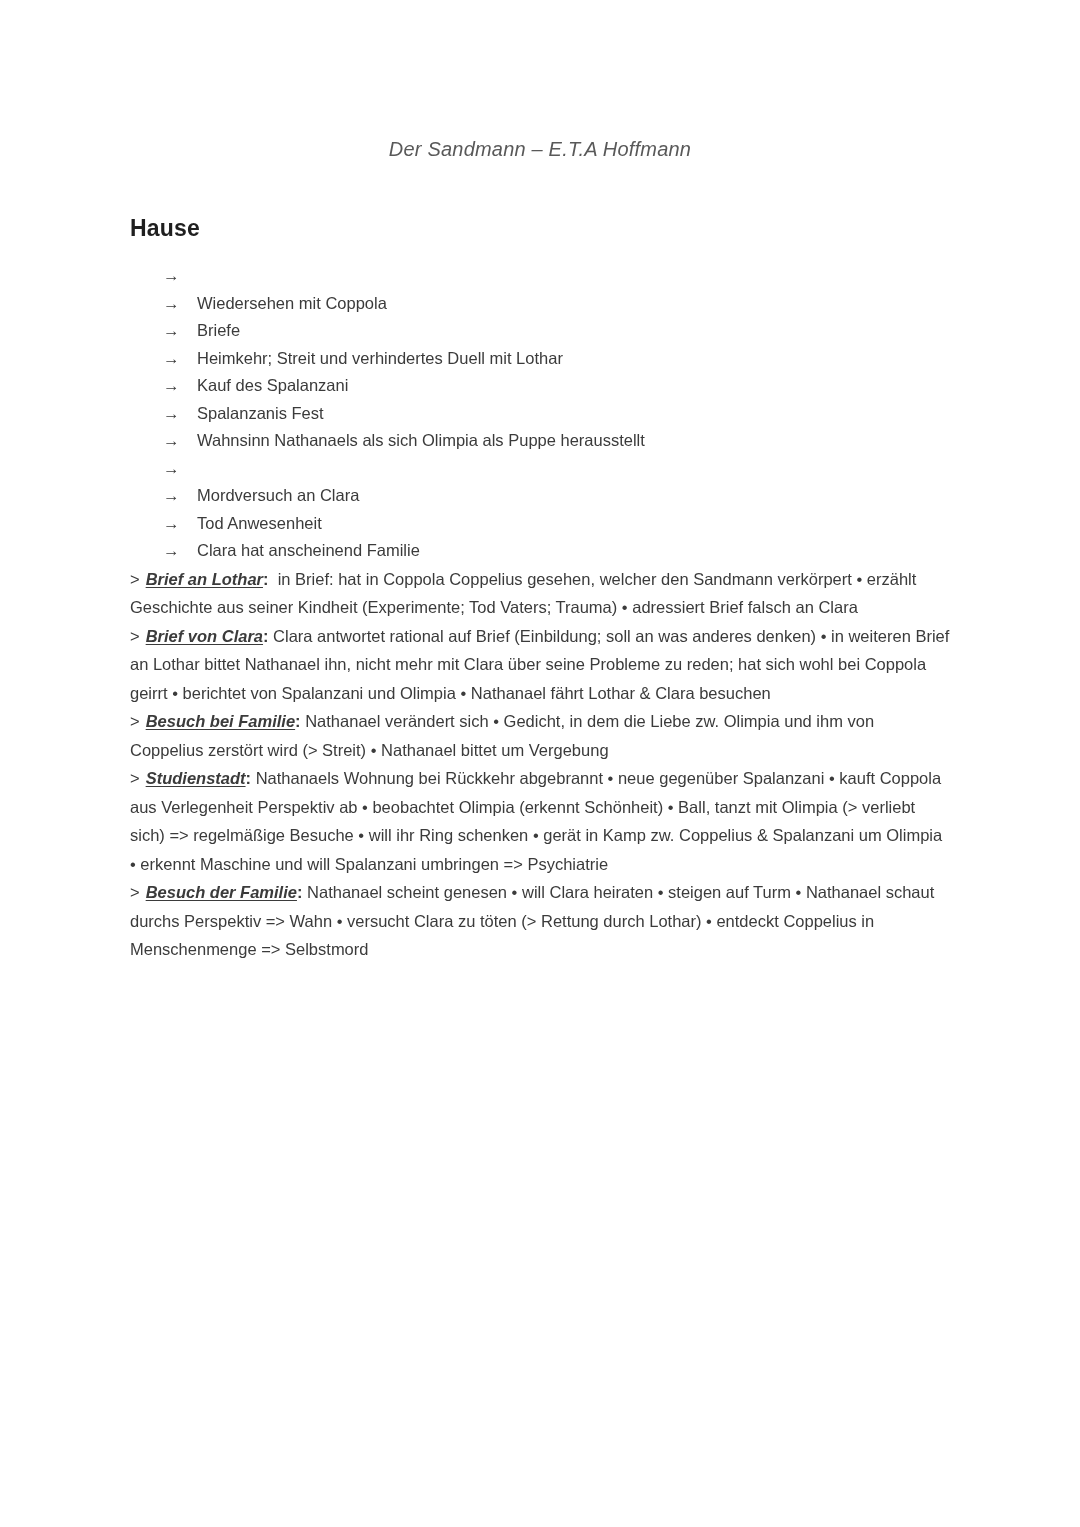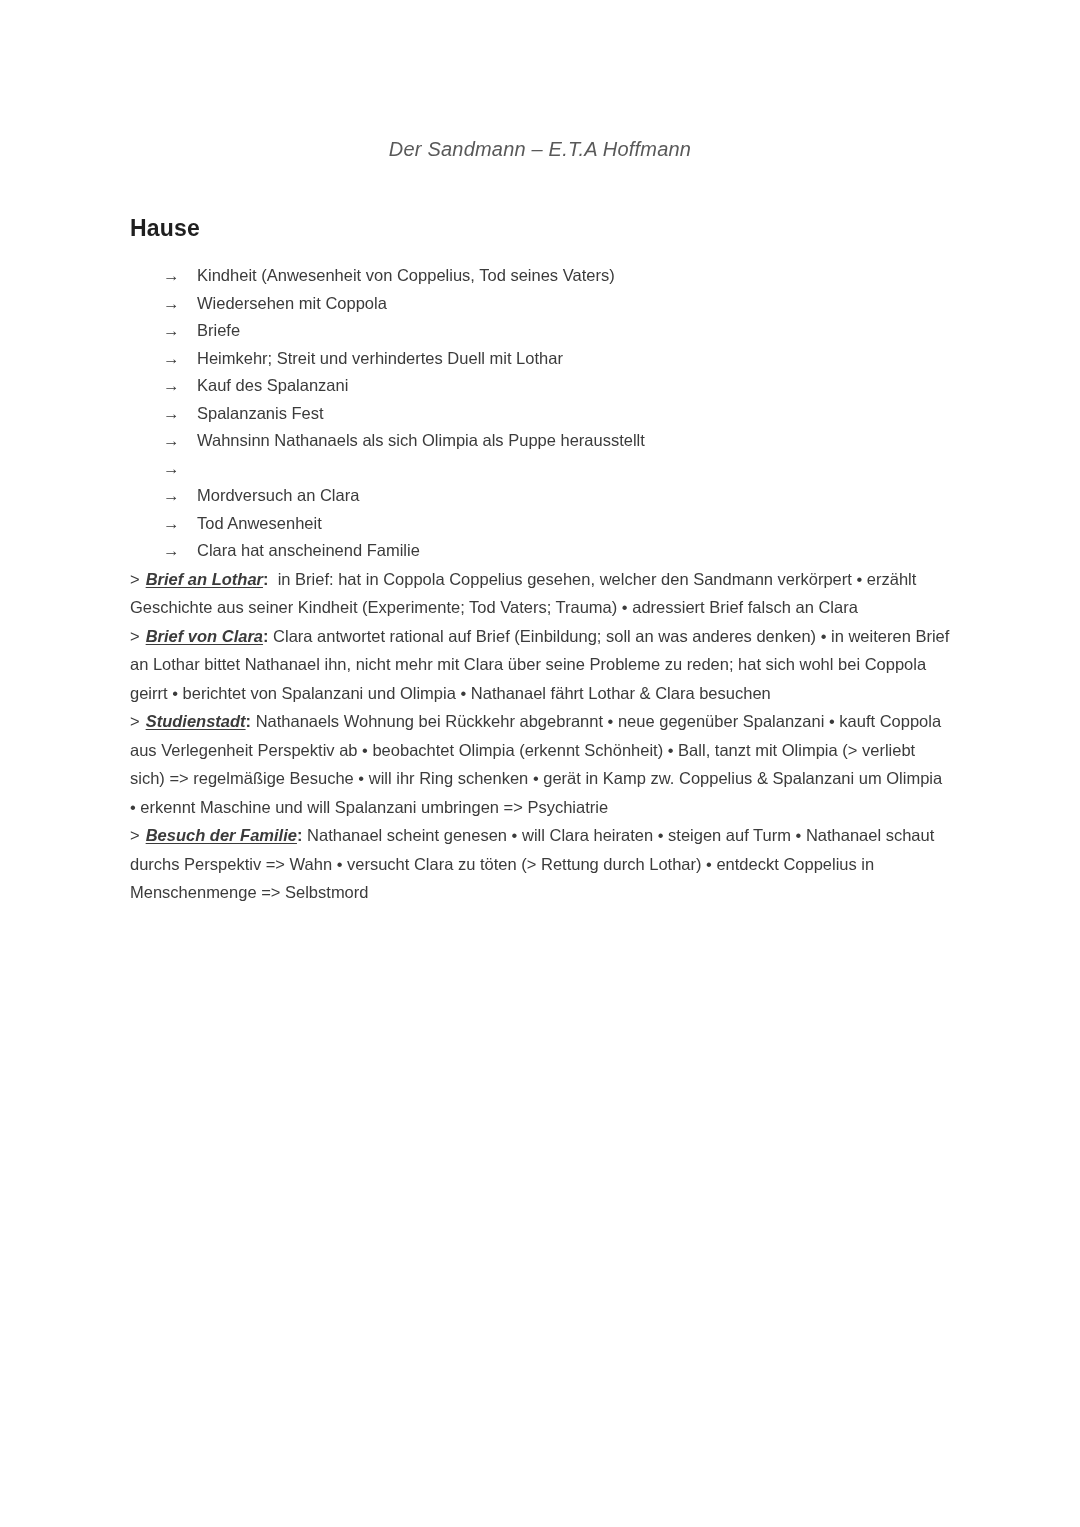--- a/index.html
+++ b/index.html
@@ -73,21 +73,20 @@
 
 <div class="page">
 
   <h1 class="doc-title">Der Sandmann – E.T.A Hoffmann</h1>
 
   <h2 class="section-heading">Hause</h2>
 
   <ul class="toc">
     <li class="toc-item">
         <span class="arrow">→</span>
-        <span class="toc-text">Kindheit (Anwesenheit von Coppelius, Tod seines Vaters)</span>
       </li>
     <li class="toc-item">
         <span class="arrow">→</span>
         <span class="toc-text">Wiedersehen mit Coppola</span>
       </li>
     <li class="toc-item">
         <span class="arrow">→</span>
         <span class="toc-text">Briefe</span>
       </li>
     <li class="toc-item">
@@ -122,20 +121,21 @@
         <span class="toc-text">Clara hat anscheinend Familie</span>
       </li>
   </ul>
 
   <div class="sections">
 
     <p class="section"><span class="gt">&gt;</span><span class="label">Brief an Lothar</span><span class="colon">:</span><span class="body-text">  in Brief: hat in Coppola Coppelius gesehen, welcher den Sandmann verkörpert • erzählt Geschichte aus seiner Kindheit (Experimente; Tod Vaters; Trauma) • adressiert Brief falsch an Clara</span></p>
 
     <p class="section"><span class="gt">&gt;</span><span class="label">Brief von Clara</span><span class="colon">:</span><span class="body-text"> Clara antwortet rational auf Brief (Einbildung; soll an was anderes denken) • in weiteren Brief an Lothar bittet Nathanael ihn, nicht mehr mit Clara über seine Probleme zu reden; hat sich wohl bei Coppola geirrt • berichtet von Spalanzani und Olimpia • Nathanael fährt Lothar &amp; Clara besuchen</span></p>
 
+    <p class="section"><span class="gt">&gt;</span><span class="label">Besuch bei Familie</span><span class="colon">:</span><span class="body-text"> Nathanael verändert sich • Gedicht, in dem die Liebe zw. Olimpia und ihm von Coppelius zerstört wird (&gt; Streit) • Nathanael bittet um Vergebung</span></p>
 
     <p class="section"><span class="gt">&gt;</span><span class="label">Studienstadt</span><span class="colon">:</span><span class="body-text"> Nathanaels Wohnung bei Rückkehr abgebrannt • neue gegenüber Spalanzani • kauft Coppola aus Verlegenheit Perspektiv ab • beobachtet Olimpia (erkennt Schönheit) • Ball, tanzt mit Olimpia (&gt; verliebt sich) =&gt; regelmäßige Besuche • will ihr Ring schenken • gerät in Kamp zw. Coppelius &amp; Spalanzani um Olimpia • erkennt Maschine und will Spalanzani umbringen =&gt; Psychiatrie</span></p>
 
     <p class="section"><span class="gt">&gt;</span><span class="label">Besuch der Familie</span><span class="colon">:</span><span class="body-text"> Nathanael scheint genesen • will Clara heiraten • steigen auf Turm • Nathanael schaut durchs Perspektiv =&gt; Wahn • versucht Clara zu töten (&gt; Rettung durch Lothar) • entdeckt Coppelius in Menschenmenge =&gt; Selbstmord</span></p>
 
   </div>
 
 </div>
 
 </body></html>

